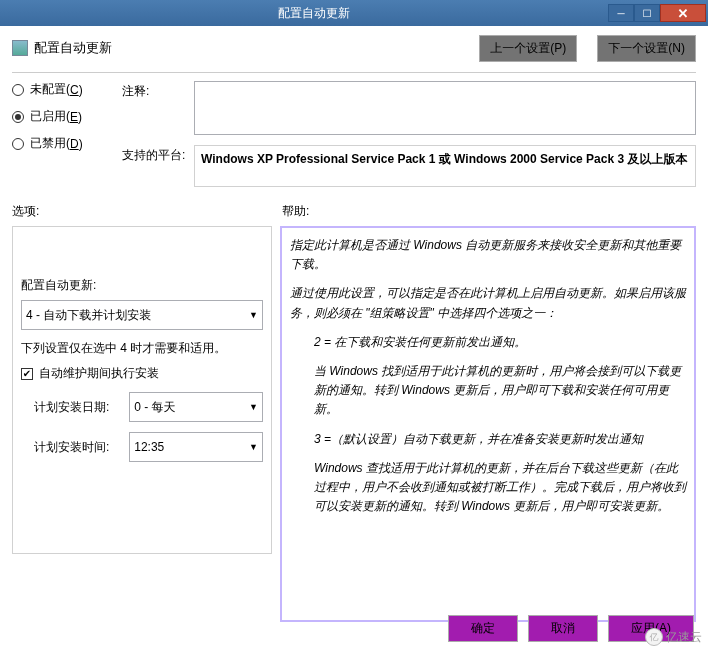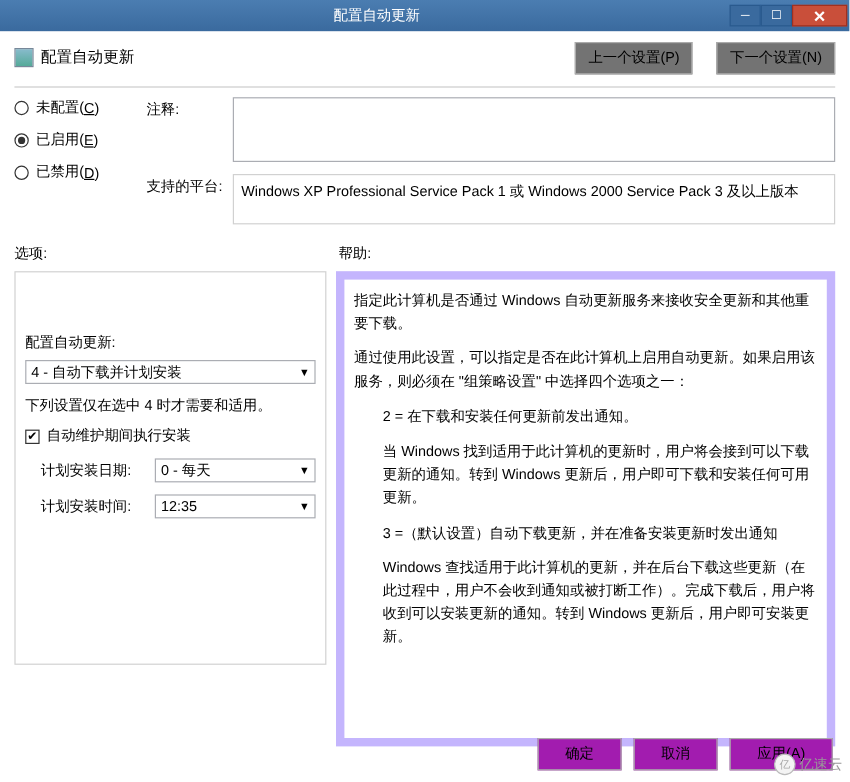--- a/index.html
+++ b/index.html
@@ -17,30 +17,30 @@
 .nav-btn { padding: 4px 10px; border: 1px solid #ababab; background: #737373; margin-left: 20px; cursor: pointer; }
 .divider { border: none; border-top: 1px solid #ccc; margin: 4px 0 8px 0; }
 .row { display: flex; margin-bottom: 8px; align-items: flex-start; }
 .radio-col { width: 110px; }
 .radio-item { display: flex; align-items: center; margin-bottom: 10px; cursor: pointer; }
 .radio { width: 12px; height: 12px; border: 1px solid #333; border-radius: 50%; margin-right: 6px; position: relative; }
 .radio.checked::after { content: ""; position: absolute; width: 6px; height: 6px; background: #333; border-radius: 50%; top: 2px; left: 2px; }
 .underline { text-decoration: underline; }
 .field-label { width: 72px; padding-top: 2px; }
 .textarea { flex: 1; border: 1px solid #abadb3; height: 54px; background: #fff; position: relative; overflow-y: scroll; }
-.platform-box { flex: 1; border: 1px solid #d1d1d1; padding: 4px 6px; background: #fff; line-height: 1.5; position: relative; overflow-y: scroll; height: 42px; }
+.platform-box { flex: 1; border: 1px solid #d1d1d1; padding: 4px 6px; background: #fff; line-height: 1.5; position: relative; overflow-y: scroll; height: 42px; font-weight: bold; }
 .section-labels { display: flex; margin: 8px 0 6px 0; }
 .section-labels .lbl1 { width: 270px; }
 .lower { display: flex; gap: 8px; }
 .left-panel { width: 260px; border: 1px solid #d1d1d1; padding: 8px; height: 328px; }
-.right-panel { flex: 1; border: 7px solid #c4b5fd; padding: 8px; height: 396px; overflow-y: scroll; line-height: 1.6; }
+.right-panel { flex: 1; border: 2px solid #c4b5fd; padding: 8px; height: 396px; overflow-y: scroll; line-height: 1.6; font-style: italic; }
 .right-panel p { margin: 0 0 10px 0; }
 .right-panel .indent { padding-left: 24px; }
 .panel-label { margin-bottom: 6px; margin-top: 42px; }
-.select { width: 100%; border: 1px solid #abadb3; padding: 2px 4px; background: #fff; display: flex; justify-content: space-between; cursor: pointer; margin-bottom: 10px; height: 20px; align-items: center; }
+.select { width: 100%; border: 1px solid #abadb3; padding: 2px 4px; background: #fff; display: flex; justify-content: space-between; cursor: pointer; margin-bottom: 10px; height: 30px; align-items: center; }
 .select .arrow { font-size: 9px; }
 .note { margin-bottom: 8px; }
 .checkbox-row { display: flex; align-items: center; margin-bottom: 10px; cursor: pointer; }
 .checkbox { width: 12px; height: 12px; border: 1px solid #333; margin-right: 6px; display: flex; align-items: center; justify-content: center; font-size: 10px; }
 .form-row { display: flex; align-items: center; margin-bottom: 10px; margin-left: 13px; }
 .form-row .flabel { width: 100px; }
 .form-row .select { width: 140px; margin-bottom: 0; }
 .footer { position: absolute; bottom: 10px; right: 14px; display: flex; gap: 10px; }
 .btn { padding: 4px 22px; border: 1px solid #ababab; background: #a21caf; cursor: pointer; }
 .watermark { position: absolute; right: 6px; bottom: 6px; font-size: 11px; color: #999; display: flex; align-items: center; pointer-events: none; }

